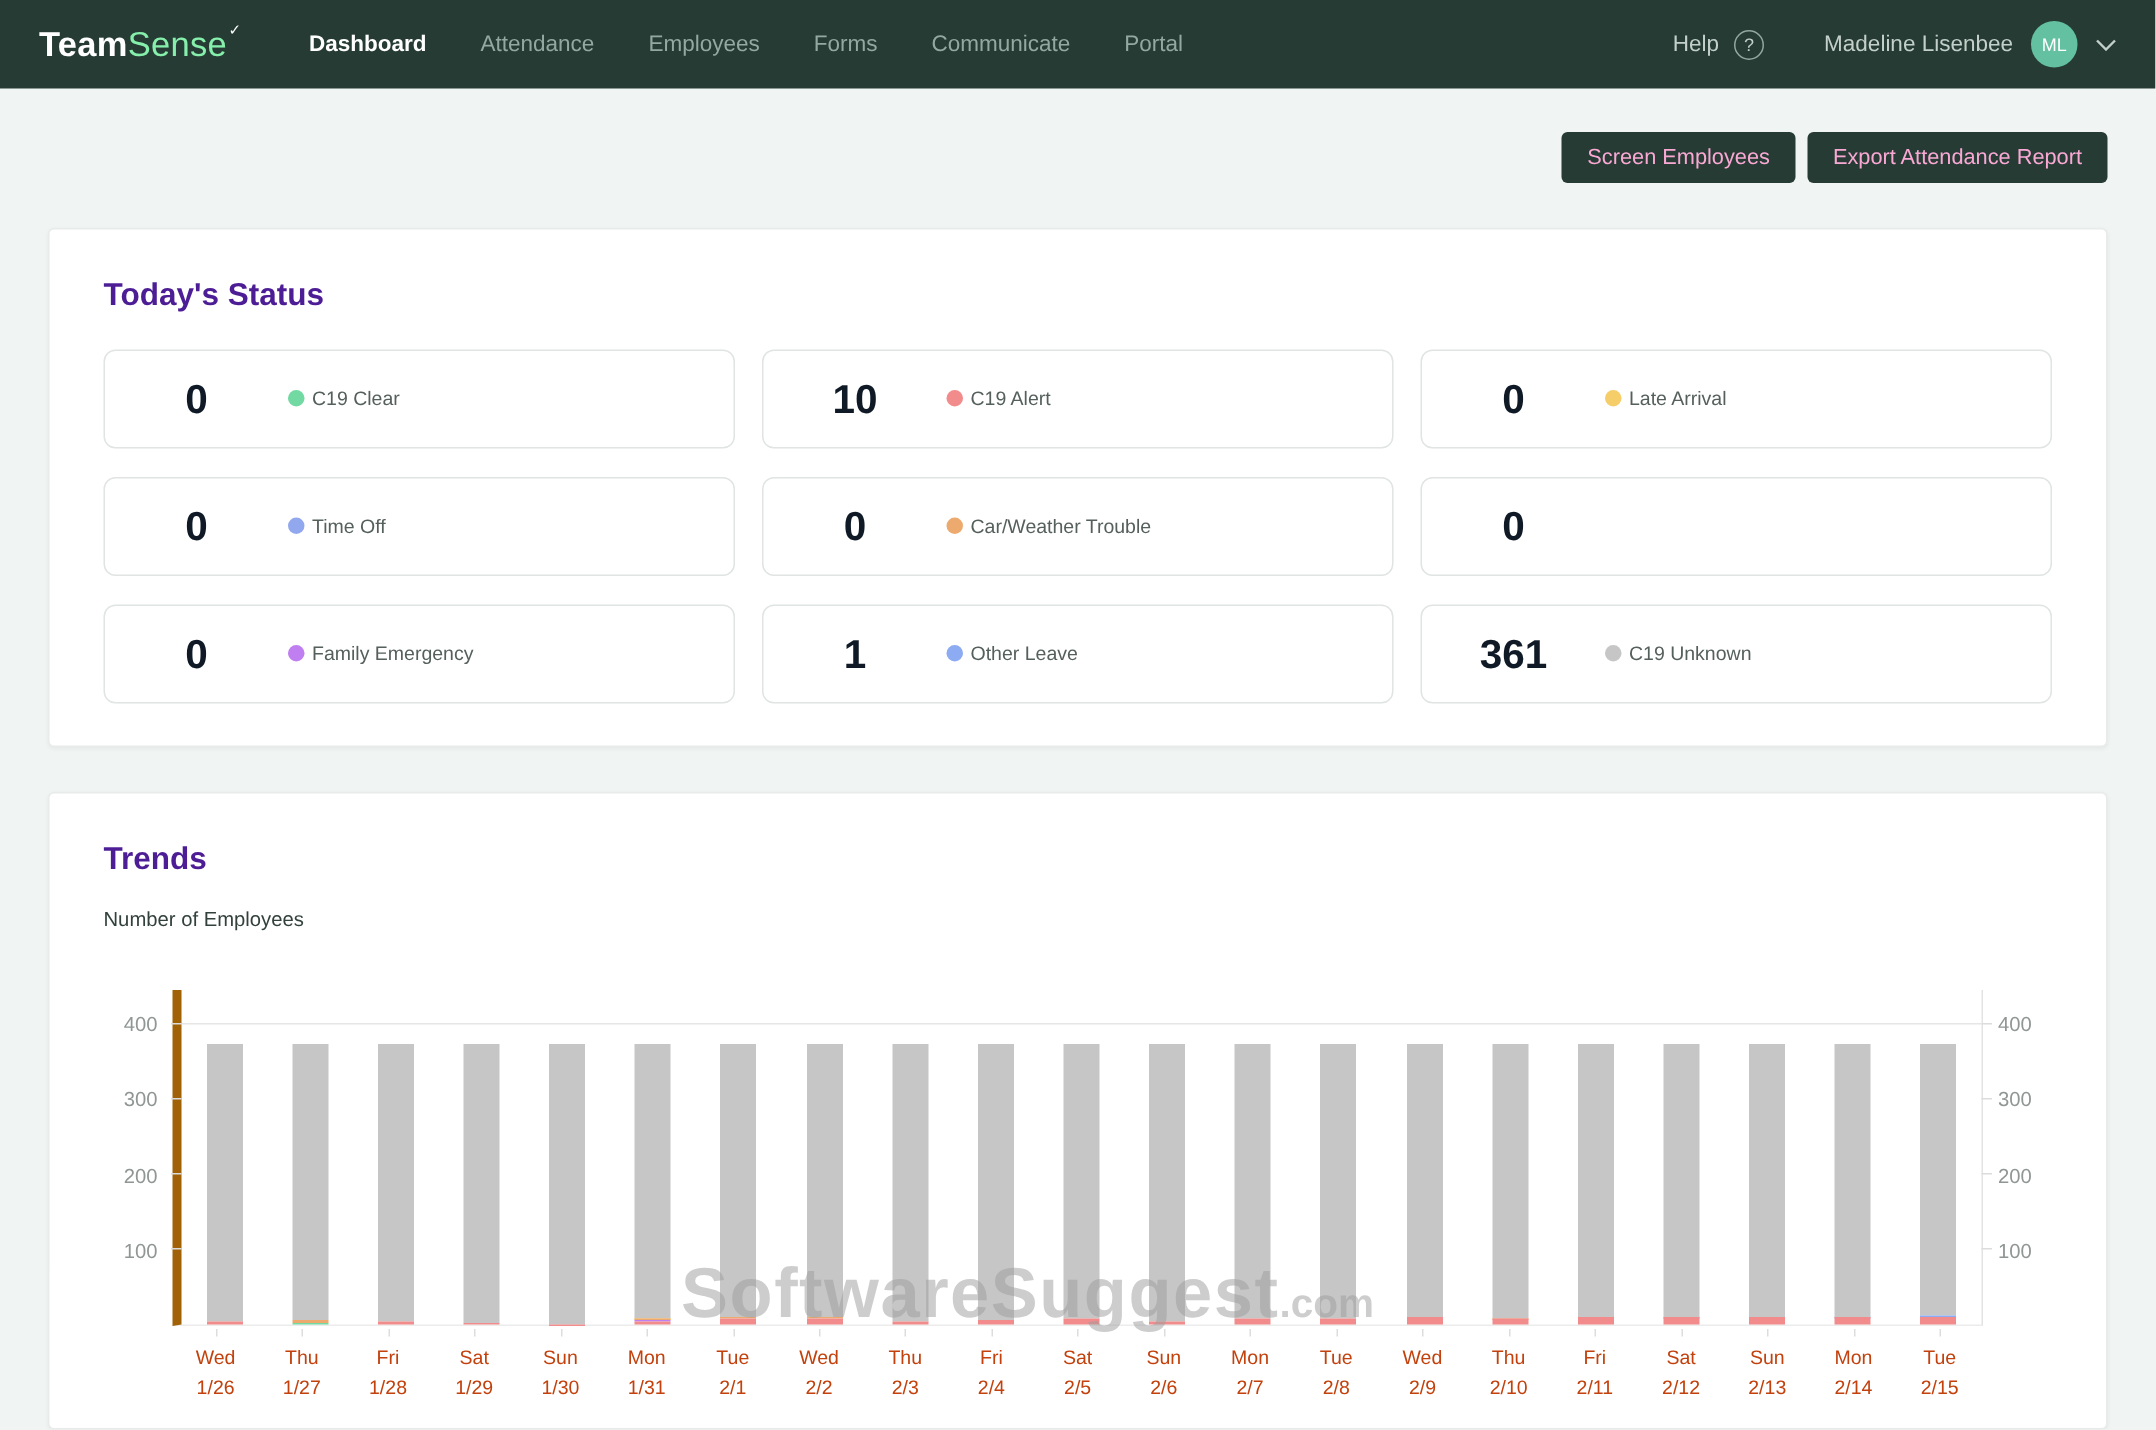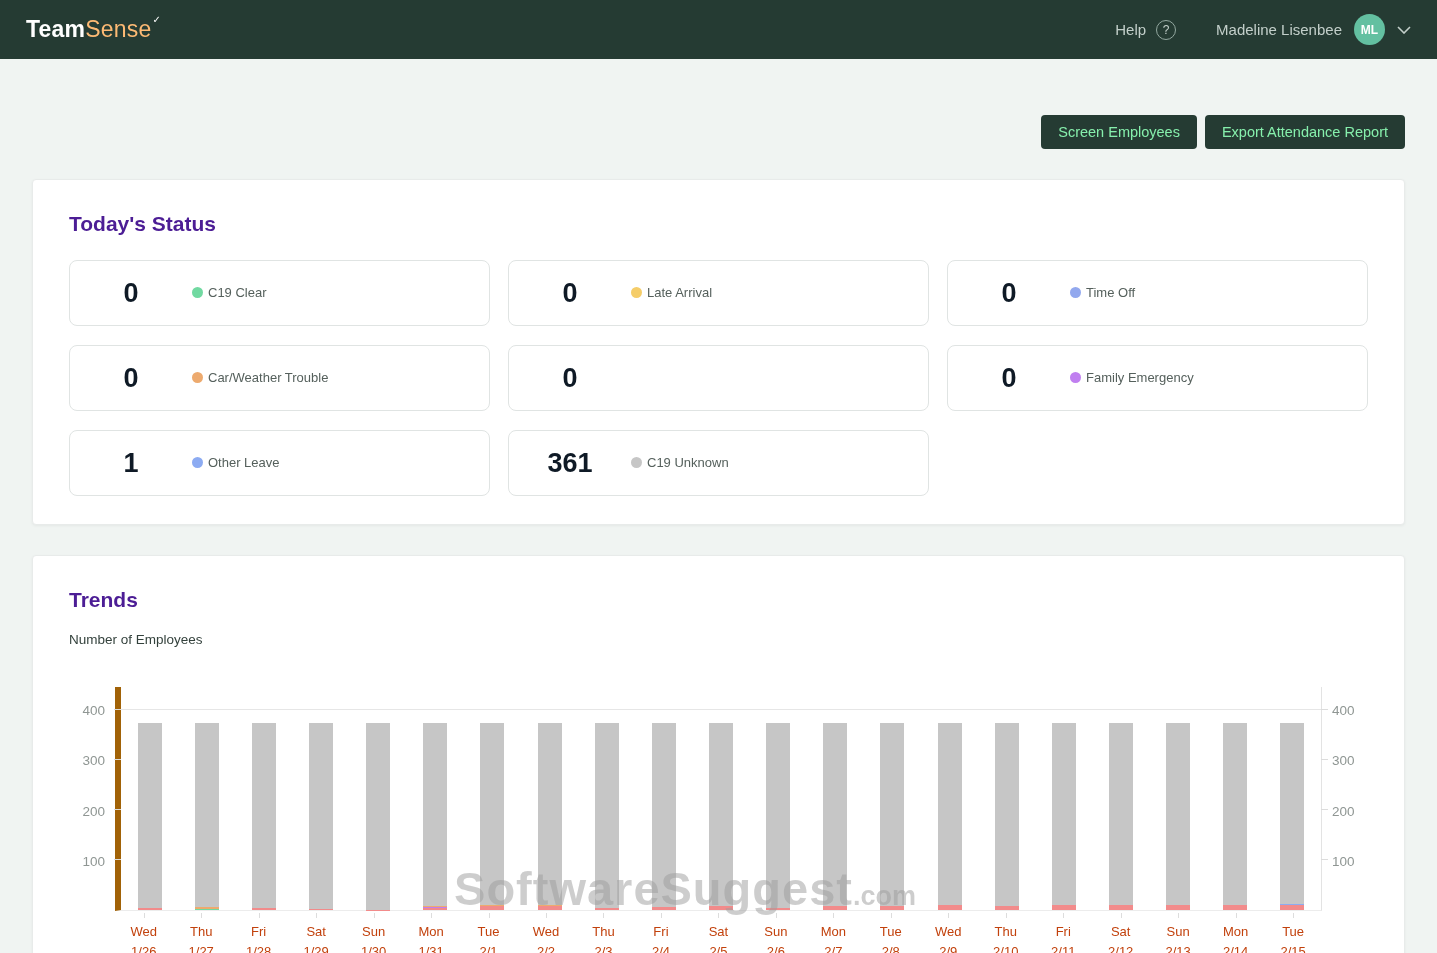--- a/index.html
+++ b/index.html
@@ -10,47 +10,47 @@
     color:#1c3a33;
     overflow:hidden;
   }
   
   .nav {
     height:59px; background:#253b33; display:flex; align-items:center;
     padding:0 26px; color:#fff;
   }
   .logo { font-size:23px; letter-spacing:.2px; cursor:pointer; white-space:nowrap; }
   .logo-bold { font-weight:700; }
-  .logo-light { font-weight:400; color:#fdba74; }
+  .logo-light { font-weight:400; color:#86efac; }
   .logo-check { font-size:10px; vertical-align:top; position:relative; top:-2px; left:1px; }
   .nav-items { display:flex; align-items:center; gap:36px; margin-left:46px; font-size:15px; }
   .nav-item { color:#93a8a0; cursor:pointer; }
   .nav-item.active { color:#ffffff; font-weight:700; }
   .nav-right { margin-left:auto; display:flex; align-items:center; gap:40px; }
   .help { display:flex; align-items:center; gap:10px; color:#c3cfca; font-size:15px; cursor:pointer; }
   .help-icon {
     width:20px; height:20px; border:1.5px solid #93a8a0; border-radius:50%;
     display:inline-flex; align-items:center; justify-content:center;
     font-size:12px; color:#c3cfca;
   }
   .user { display:flex; align-items:center; gap:12px; cursor:pointer; }
   .user-name { color:#c3cfca; font-size:15px; }
   .avatar {
     width:31px; height:31px; border-radius:50%; background:#63c0a1; color:#fff;
     display:inline-flex; align-items:center; justify-content:center;
-    font-size:12px; font-weight:700;
+    font-size:12px; font-weight:400;
   }
   .chevron { stroke:#c3cfca; }
   
   .content { padding:0 32px; }
   .actions { display:flex; justify-content:flex-end; gap:8px; margin-top:29px; }
   .btn {
-    background:#253b33; color:#86efac; border:none; border-radius:4px;
+    background:#253b33; color:#f9a8d4; border:none; border-radius:4px;
     font-family:"Liberation Sans", sans-serif; font-size:14.5px;
-    padding:9px 17px; height:34px; cursor:pointer;margin-top:27px;
+    padding:9px 17px; height:34px; cursor:pointer;
   }
   .card {
     background:#fff; border:1px solid #e8ebea; border-radius:4px;
     box-shadow:0 1px 3px rgba(0,0,0,.05);
     margin-top:30px; padding:32px 36px 28px;
   }
   .card h2 { font-size:21px; font-weight:700; color:#4c1d95; }
   
   .tiles {
     margin-top:24px;
@@ -110,20 +110,28 @@
   .wm-main { font-size:47px; letter-spacing:1px; }
   .wm-suffix { font-size:27px; }
 </style>
 </head>
 <body>
 
 <header class="nav">
   <div class="logo">
     <span class="logo-bold">Team</span><span class="logo-light">Sense</span><span class="logo-check">✓</span>
   </div>
+  <nav class="nav-items" id="nav-items">
+      <span class="nav-item active">Dashboard</span>
+      <span class="nav-item">Attendance</span>
+      <span class="nav-item">Employees</span>
+      <span class="nav-item">Forms</span>
+      <span class="nav-item">Communicate</span>
+      <span class="nav-item">Portal</span>
+    </nav>
   <div class="nav-right">
     <div class="help">
       <span>Help</span>
       <span class="help-icon">?</span>
     </div>
     <div class="user">
       <span class="user-name">Madeline Lisenbee</span>
       <span class="avatar">ML</span>
       <svg class="chevron" width="14" height="8" viewBox="0 0 14 8" fill="none">
           <path d="M1 1l6 6 6-6" stroke-width="1.6"></path>
@@ -143,20 +151,27 @@
     <h2>Today's Status</h2>
     <div class="tiles" id="tiles">
         <div class="tile">
           <div class="tile-value">0</div>
           <div class="tile-right">
             <span class="tile-dot" style="background: rgb(113, 217, 161);"></span>
             <div class="tile-label">C19 Clear</div>
           </div>
         </div>
         <div class="tile">
+          <div class="tile-value">10</div>
+          <div class="tile-right">
+            <span class="tile-dot" style="background: rgb(242, 139, 139);"></span>
+            <div class="tile-label">C19 Alert</div>
+          </div>
+        </div>
+        <div class="tile">
           <div class="tile-value">0</div>
           <div class="tile-right">
             <span class="tile-dot" style="background: rgb(245, 205, 105);"></span>
             <div class="tile-label">Late Arrival</div>
           </div>
         </div>
         <div class="tile">
           <div class="tile-value">0</div>
           <div class="tile-right">
             <span class="tile-dot" style="background: rgb(146, 168, 238);"></span>

